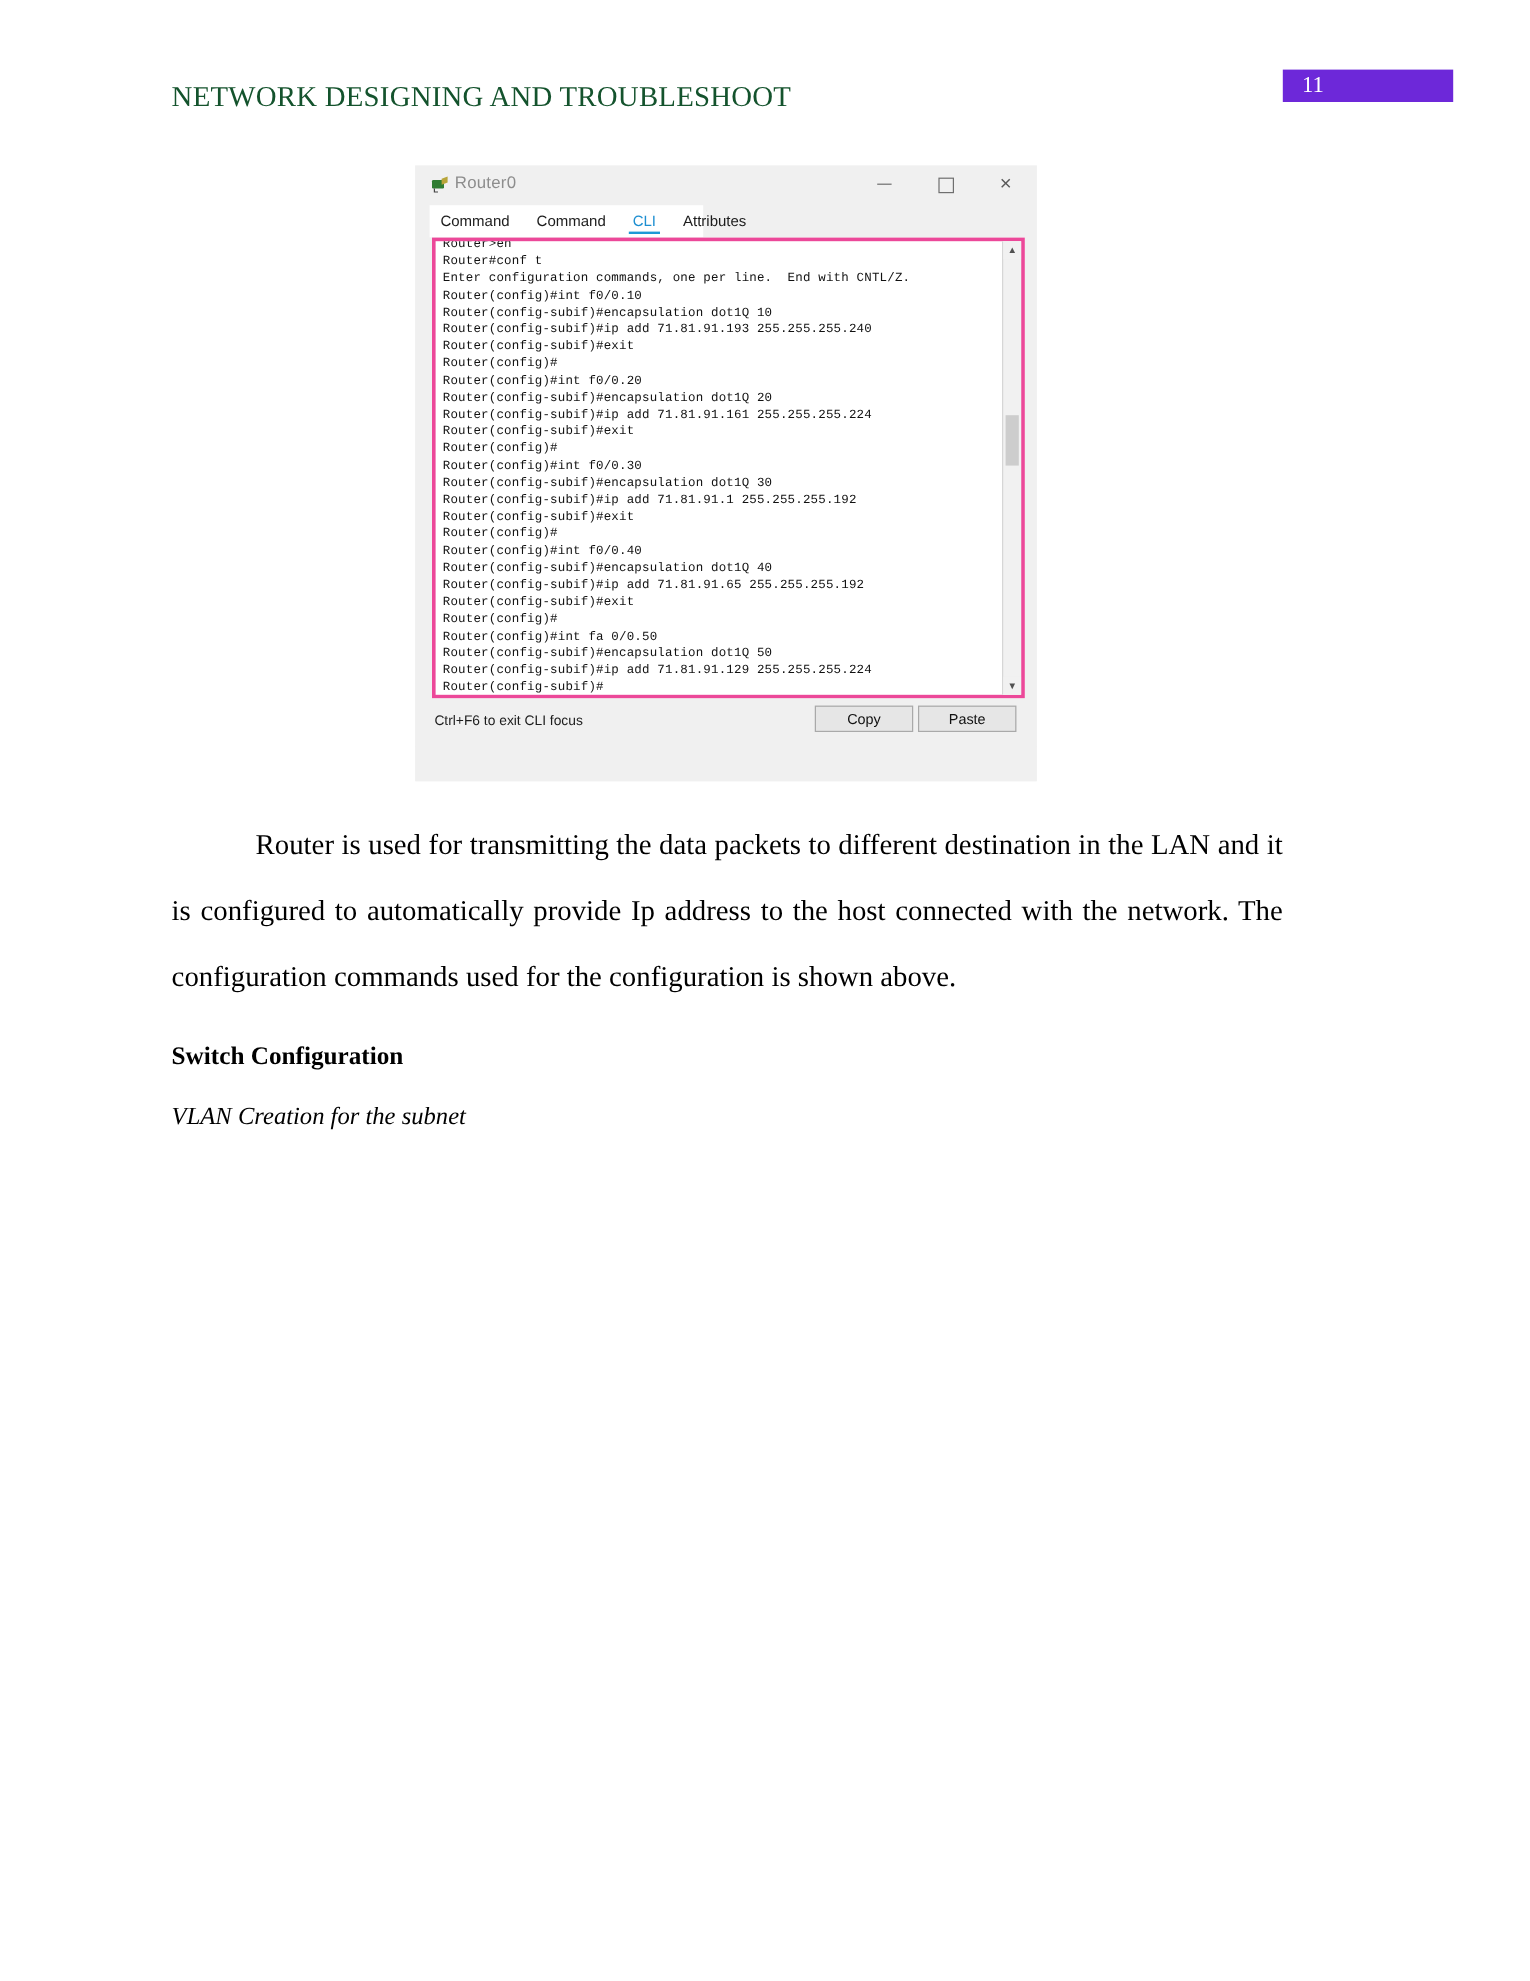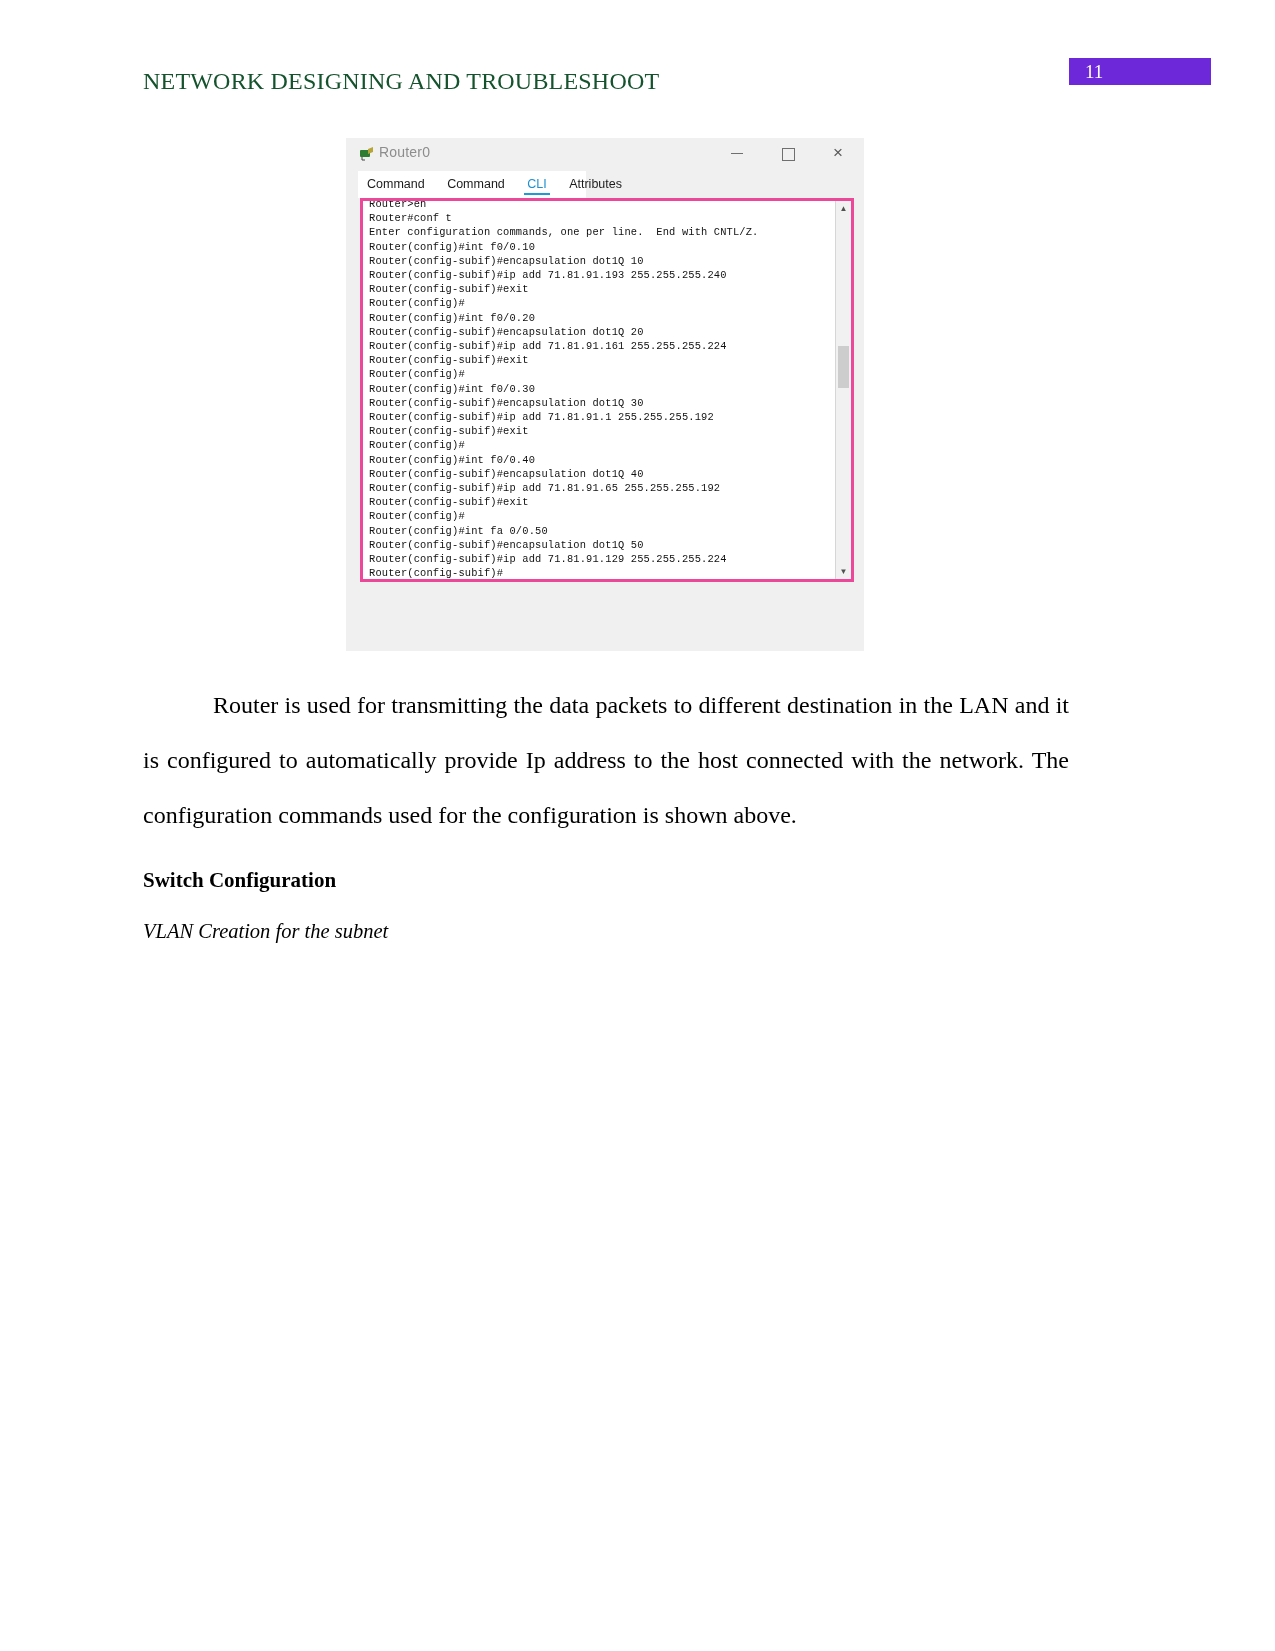--- a/index.html
+++ b/index.html
@@ -325,20 +325,25 @@
 Router(config-subif)#ip add 71.81.91.129 255.255.255.224
 Router(config-subif)#
 Router(config-subif)#int fa 0/0.60</div>
       <div class="cli-scroll">
         <div class="sb-arrow sb-up">▲</div>
         <div class="sb-thumb"></div>
         <div class="sb-arrow sb-down">▼</div>
       </div>
     </div>
 
+    <div class="win-footer">
+      <span class="footer-hint">Ctrl+F6 to exit CLI focus</span>
+      <span class="footer-btn btn-copy">Copy</span>
+      <span class="footer-btn btn-paste">Paste</span>
+    </div>
   </div>
 </div>
 
 <div class="para" style="top:678px;"><span class="indent"></span><span>Router is used for transmitting the data packets to different destination in the LAN and it is configured to automatically provide Ip address to the host connected with the network. The configuration commands used for the configuration is shown above.</span></div>
 
 <div class="h-bold" style="top:868px;">Switch Configuration</div>
 
 <div class="h-italic" style="top:920px;">VLAN Creation for the subnet</div>
 
 </body></html>

